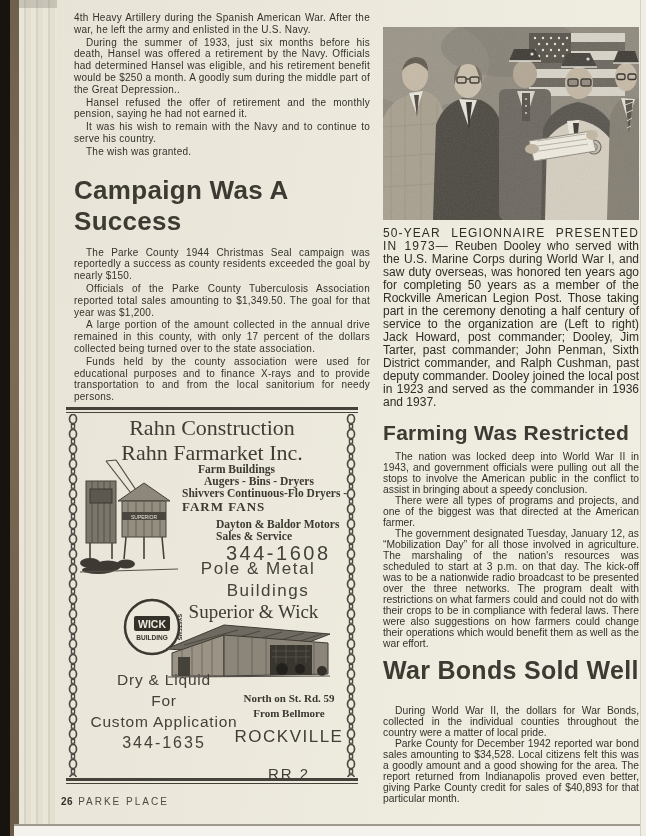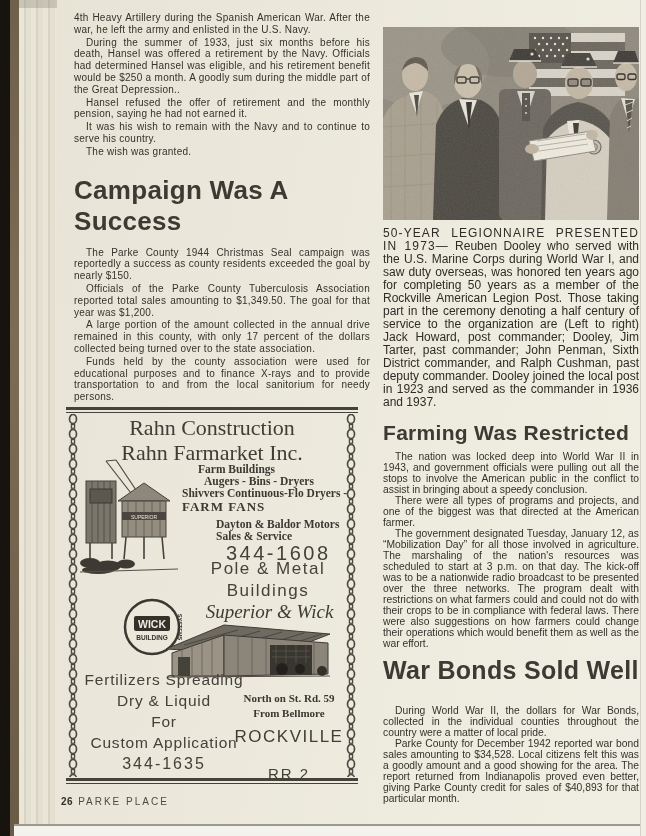--- a/index.html
+++ b/index.html
@@ -153,32 +153,32 @@
     <div class="ad-abs" style="left:94px;top:56px;width:190px;">
       <div class="svc" style="margin-left:38px;">Farm Buildings</div>
       <div class="svc" style="margin-left:44px;">Augers - Bins - Dryers</div>
       <div class="svc" style="margin-left:22px;">Shivvers Continuous-Flo Dryers -</div>
       <div class="svc caps" style="margin-left:22px;">FARM FANS</div>
       <div class="svc" style="margin-left:56px;margin-top:3px;">Dayton &amp; Baldor Motors</div>
       <div class="svc" style="margin-left:56px;">Sales &amp; Service</div>
       <div class="phone1" style="margin-left:66px;margin-top:0;">344-1608</div>
     </div>
 
-    <div class="ad-abs pole" style="left:122px;top:152px;">Pole &amp; Metal</div>
+    <div class="ad-abs pole" style="left:112px;top:152px;">Pole &amp; Metal</div>
     <div class="ad-abs pole" style="left:122px;top:174px;">Buildings</div>
 
     <svg class="ad-abs" style="left:56px;top:188px;" width="64" height="64" viewBox="0 0 64 64">
       <circle cx="30" cy="32" r="27" fill="#ece8db" stroke="#3b3831" stroke-width="2.5"></circle>
       <rect x="12" y="21" width="36" height="15" rx="2" fill="#34312b"></rect>
       <text x="30" y="32.5" font-family="Liberation Sans, sans-serif" font-weight="bold" font-size="10.5" fill="#f0ece0" text-anchor="middle">WICK</text>
       <text x="30" y="45" font-family="Liberation Sans, sans-serif" font-weight="bold" font-size="6.5" fill="#34312b" text-anchor="middle">BUILDING</text>
       <text x="56" y="32" font-family="Liberation Sans, sans-serif" font-weight="bold" font-size="5.5" fill="#34312b" text-anchor="middle" transform="rotate(90 56 32)">SYSTEMS</text>
     </svg>
 
-    <div class="ad-abs supwick" style="left:111px;top:194px;font-style:italic;">Superior &amp; Wick</div>
+    <div class="ad-abs supwick" style="left:95px;top:194px;">Superior &amp; Wick</div>
 
     <svg class="ad-abs" style="left:98px;top:214px;" width="168" height="58" viewBox="0 0 168 58">
       <polygon points="2,28 60,4 166,13 112,34" fill="#6f6a61" stroke="#3e3b34" stroke-width="1"></polygon>
       <g stroke="#4b473f" stroke-width="1">
         <line x1="20" y1="24" x2="74" y2="9"></line>
           <line x1="40" y1="26" x2="96" y2="10"></line>
         <line x1="60" y1="28" x2="118" y2="11"></line>
           <line x1="80" y1="30" x2="140" y2="12"></line>
           <line x1="98" y1="32" x2="158" y2="13"></line>
       </g>
@@ -208,21 +208,20 @@
           <line x1="112" y1="24" x2="112" y2="42"></line>
         <line x1="122" y1="24" x2="122" y2="42"></line>
           <line x1="132" y1="24" x2="132" y2="42"></line>
           <line x1="142" y1="24" x2="142" y2="42"></line>
       </g>
       <circle cx="158" cy="50" r="5" fill="#33302a"></circle>
       <line x1="4" y1="56" x2="166" y2="55" stroke="#55514a" stroke-width="1.2"></line>
     </svg>
 
     <div class="ad-abs fert" style="left:14px;top:262px;">
-      <div>Fertilizers Spreading</div>
       <div>Dry &amp; Liquid</div>
       <div>For</div>
       <div>Custom Application</div>
       <div class="num">344-1635</div>
     </div>
 
     <div class="ad-abs dirs" style="left:160px;top:284px;">
       <div>North on St. Rd. 59</div>
       <div>From Bellmore</div>
     </div>

